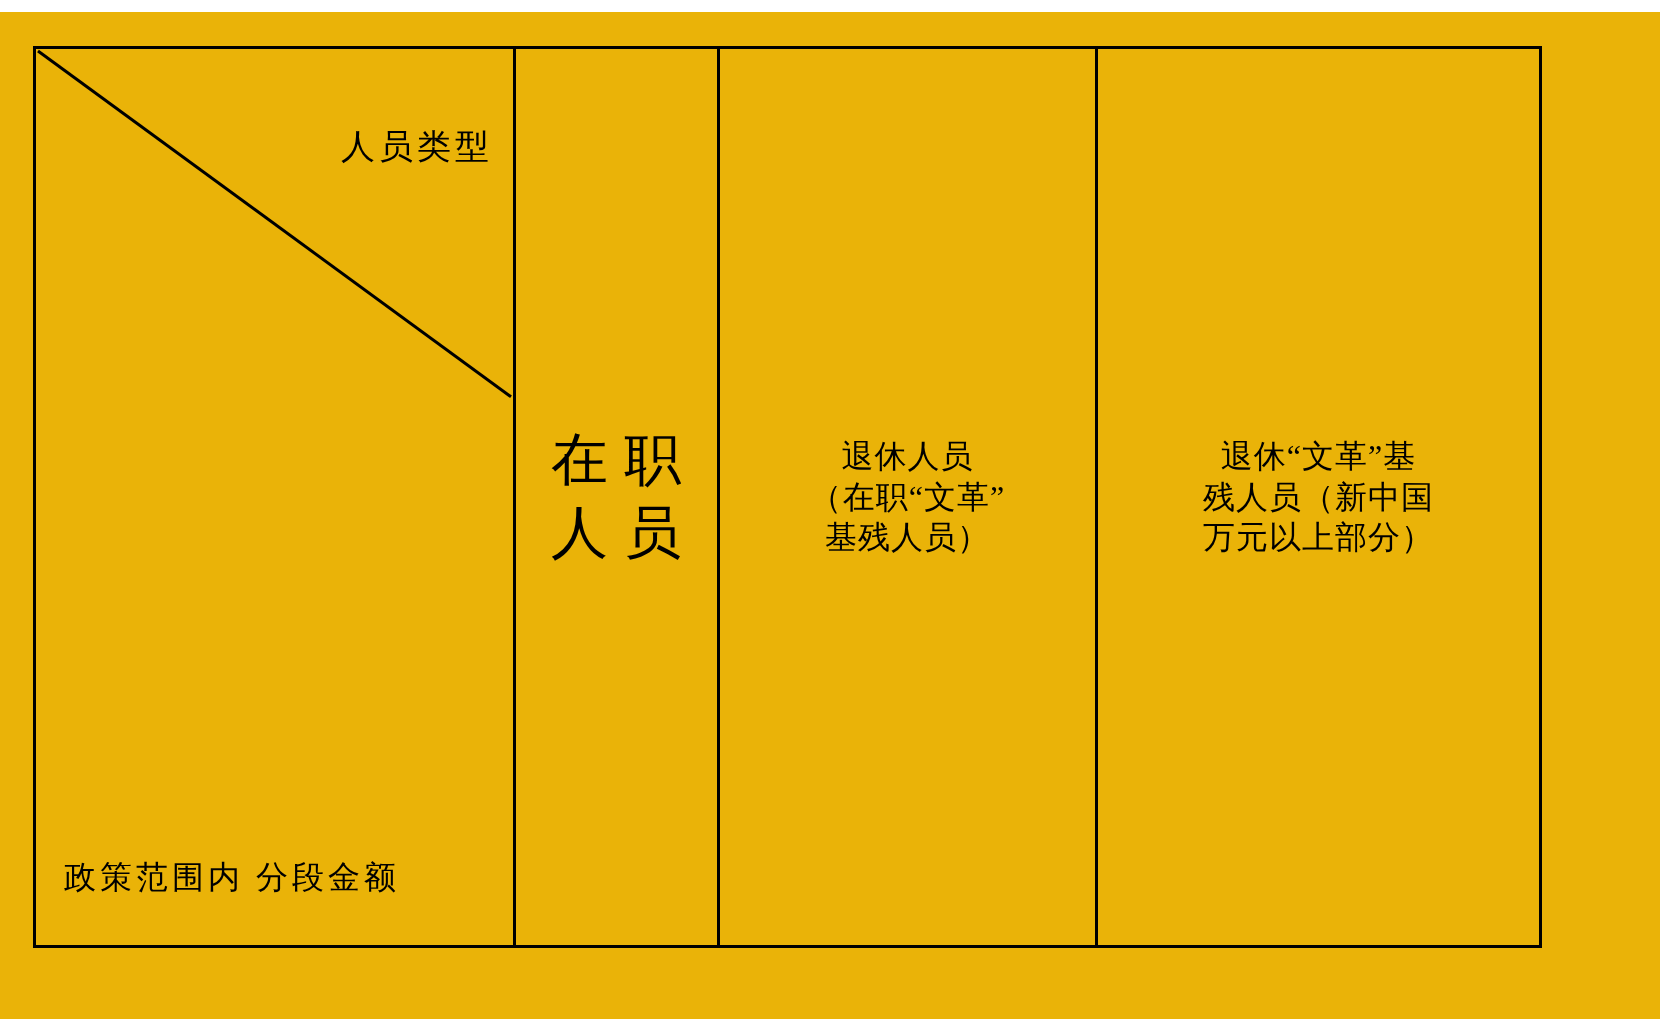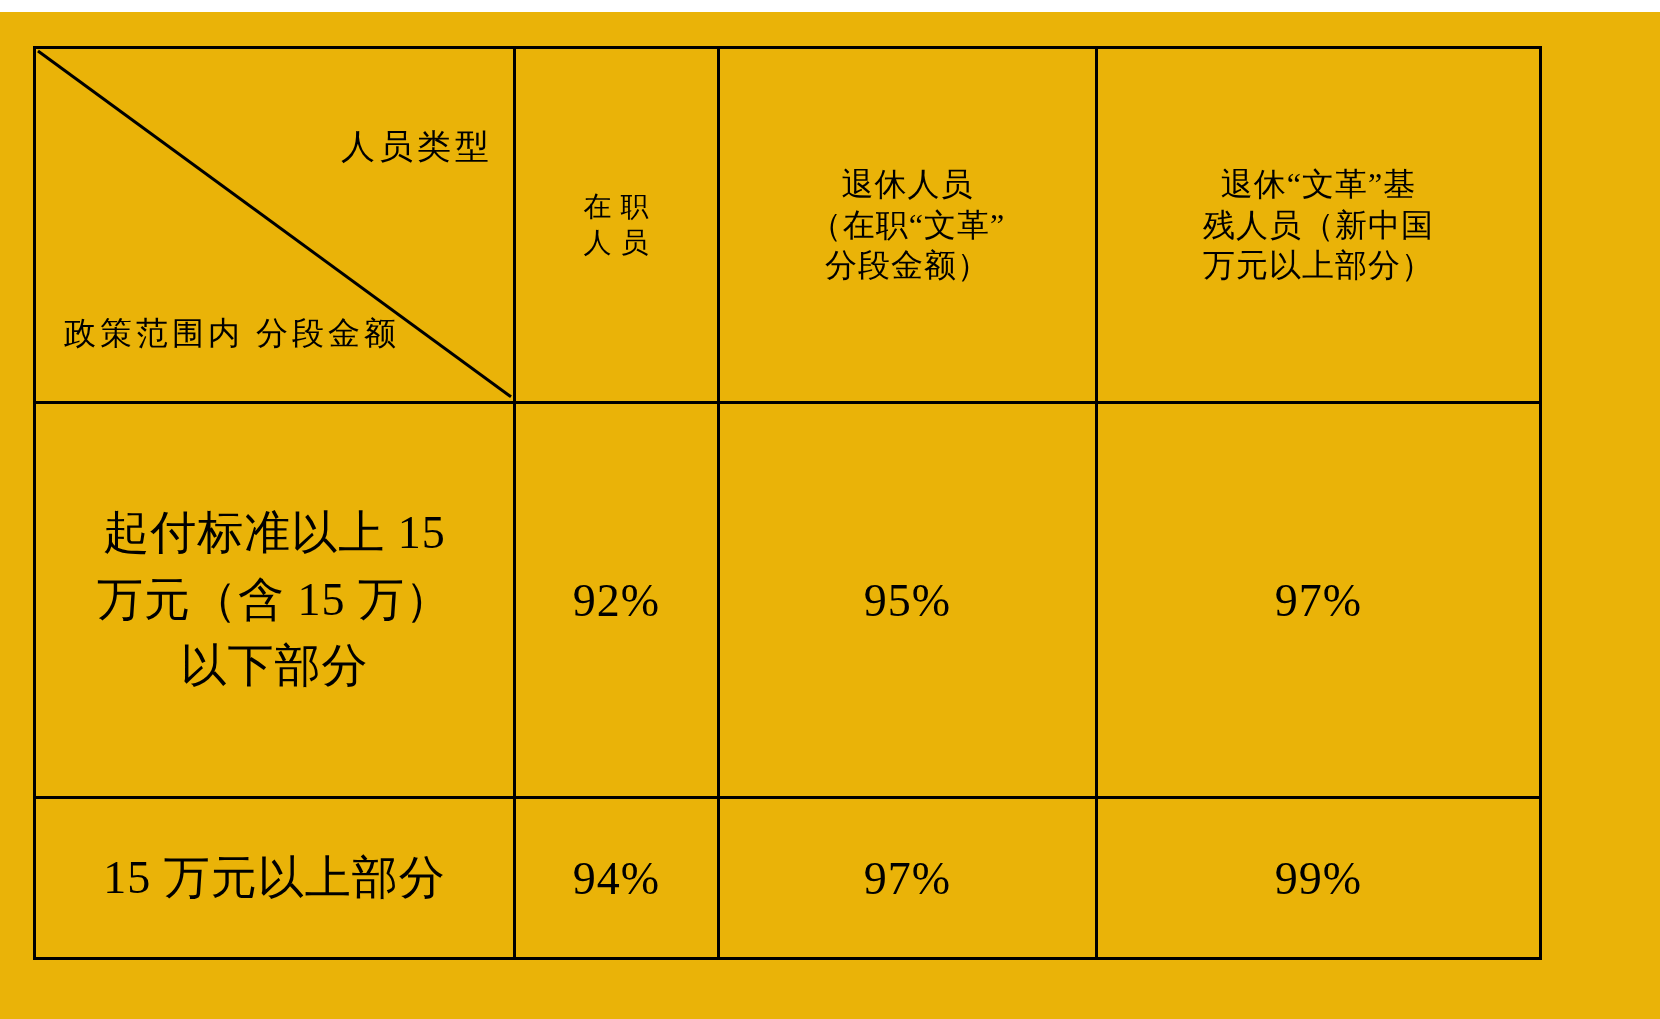--- a/index.html
+++ b/index.html
@@ -79,21 +79,21 @@
     line-height: 1.35;
     text-align: right;
   }
   .head-cell {
     font-size: 32px;
     line-height: 1.28;
     letter-spacing: 1px;
     padding: 8px 6px;
   }
   .head-cell .ln { display: block; white-space: nowrap; }
-  .head-cell.narrow { font-size: 28px; }
+  .head-cell.narrow { font-size: 57px; }
 
   
   .row-tall td { height: 392px; }
   .row-short td { height: 158px; }
   .row-label {
     font-size: 46px;
     line-height: 1.45;
     padding: 8px 14px;
     letter-spacing: 1px;
   }
@@ -128,44 +128,26 @@
               <span class="ln">分段金额</span>
             </div>
           </td>
           <td class="head-cell narrow">
             <span class="ln">在 职</span>
             <span class="ln">人 员</span>
           </td>
           <td class="head-cell">
             <span class="ln">退休人员</span>
             <span class="ln">（在职“文革”</span>
-            <span class="ln">分段金额）</span>
+            <span class="ln">基残人员）</span>
           </td>
           <td class="head-cell">
             <span class="ln">退休“文革”基</span>
             <span class="ln">残人员（新中国</span>
             <span class="ln">万元以上部分）</span>
           </td>
         </tr>
 
-        <tr class="row-tall">
-          <td class="row-label">
-            <span class="ln">起付标准以上 15</span>
-            <span class="ln">万元（含 15 万）</span>
-            <span class="ln">以下部分</span>
-          </td>
-          <td class="val">92%</td>
-          <td class="val">95%</td>
-          <td class="val">97%</td>
-        </tr>
 
-        <tr class="row-short">
-          <td class="row-label single">
-            <span class="ln">15 万元以上部分</span>
-          </td>
-          <td class="val">94%</td>
-          <td class="val">97%</td>
-          <td class="val">99%</td>
-        </tr>
       </tbody>
     </table>
   </div>
 </div>
 
 </body></html>

